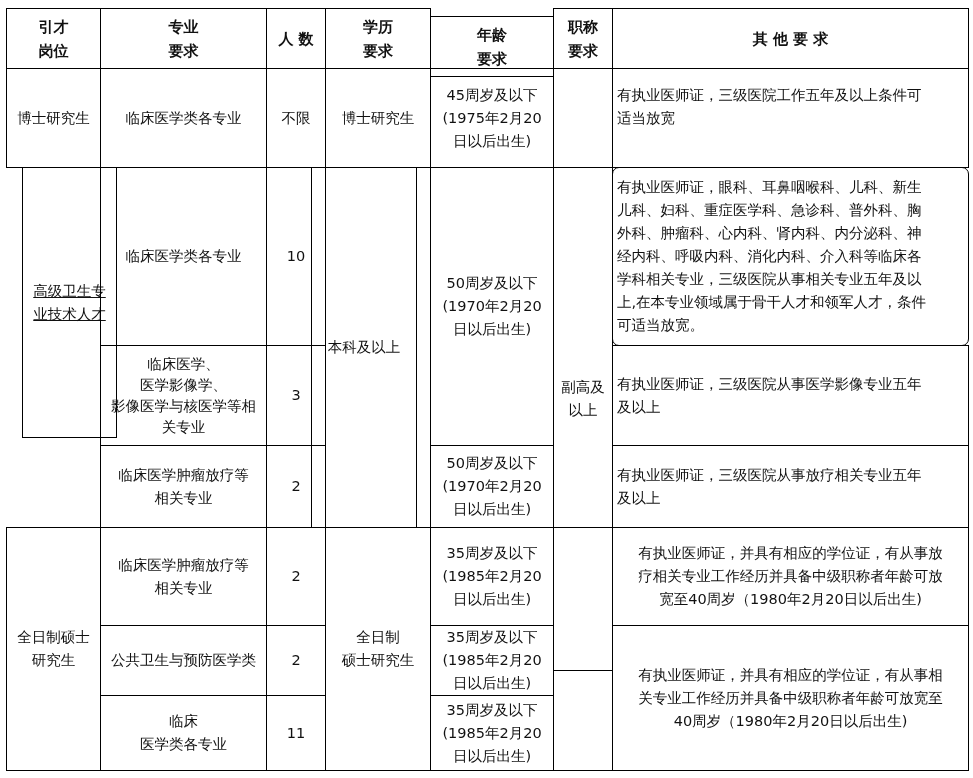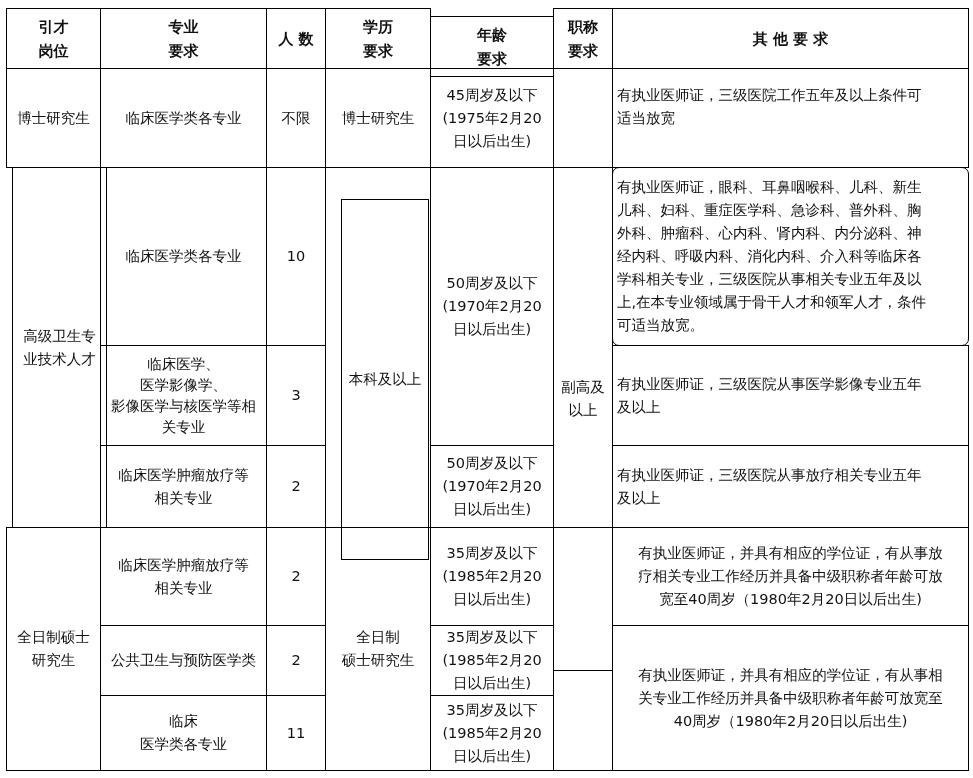--- a/index.html
+++ b/index.html
@@ -33,33 +33,33 @@
 <div class="cell" style="left:100px;top:68px;width:167px;height:100px;">临床医学类各专业</div>
 <div class="cell" style="left:266px;top:68px;width:60px;height:100px;">不限</div>
 <div class="cell" style="left:325px;top:68px;width:106px;height:100px;">博士研究生</div>
 <div class="cell ml" style="left:430px;top:68px;width:124px;height:100px;">45周岁及以下
 (1975年2月20
 日以后出生)</div>
 <div class="cell" style="left:553px;top:68px;width:60px;height:100px;"></div>
 <div class="cell left ml topalign" style="left:612px;top:68px;width:357px;height:100px;padding-top:15px;">有执业医师证，三级医院工作五年及以上条件可
 适当放宽</div>
 
-<div class="cell ml" style="left:12px;top:167px;width:95px;height:361px;">高级卫生专
+<div class="cell ml" style="left:22px;top:167px;width:95px;height:271px;text-decoration:underline;">高级卫生专
 业技术人才</div>
 <div class="cell" style="left:100px;top:167px;width:167px;height:179px;">临床医学类各专业</div>
 <div class="cell" style="left:266px;top:167px;width:60px;height:179px;">10</div>
 <div class="cell ml" style="left:100px;top:345px;width:167px;height:101px;line-height:21px;">临床医学、
 医学影像学、
 影像医学与核医学等相
 关专业</div>
 <div class="cell" style="left:266px;top:345px;width:60px;height:101px;">3</div>
 <div class="cell ml" style="left:100px;top:445px;width:167px;height:83px;">临床医学肿瘤放疗等
 相关专业</div>
 <div class="cell" style="left:266px;top:445px;width:60px;height:83px;">2</div>
-<div class="cell" style="left:341px;top:167px;width:88px;height:361px;margin-top:32px;">本科及以上</div>
+<div class="cell" style="left:311px;top:167px;width:106px;height:361px;">本科及以上</div>
 <div class="cell ml" style="left:430px;top:167px;width:124px;height:279px;">50周岁及以下
 (1970年2月20
 日以后出生)</div>
 <div class="cell ml" style="left:430px;top:445px;width:124px;height:83px;">50周岁及以下
 (1970年2月20
 日以后出生)</div>
 <div class="cell ml" style="left:553px;top:68px;width:60px;height:603px;border-top:none;padding-top:60px;">副高及
 以上</div>
 <div class="cell left ml" style="left:612px;top:167px;width:357px;height:179px;border-radius:7px;">有执业医师证，眼科、耳鼻咽喉科、儿科、新生
 儿科、妇科、重症医学科、急诊科、普外科、胸

